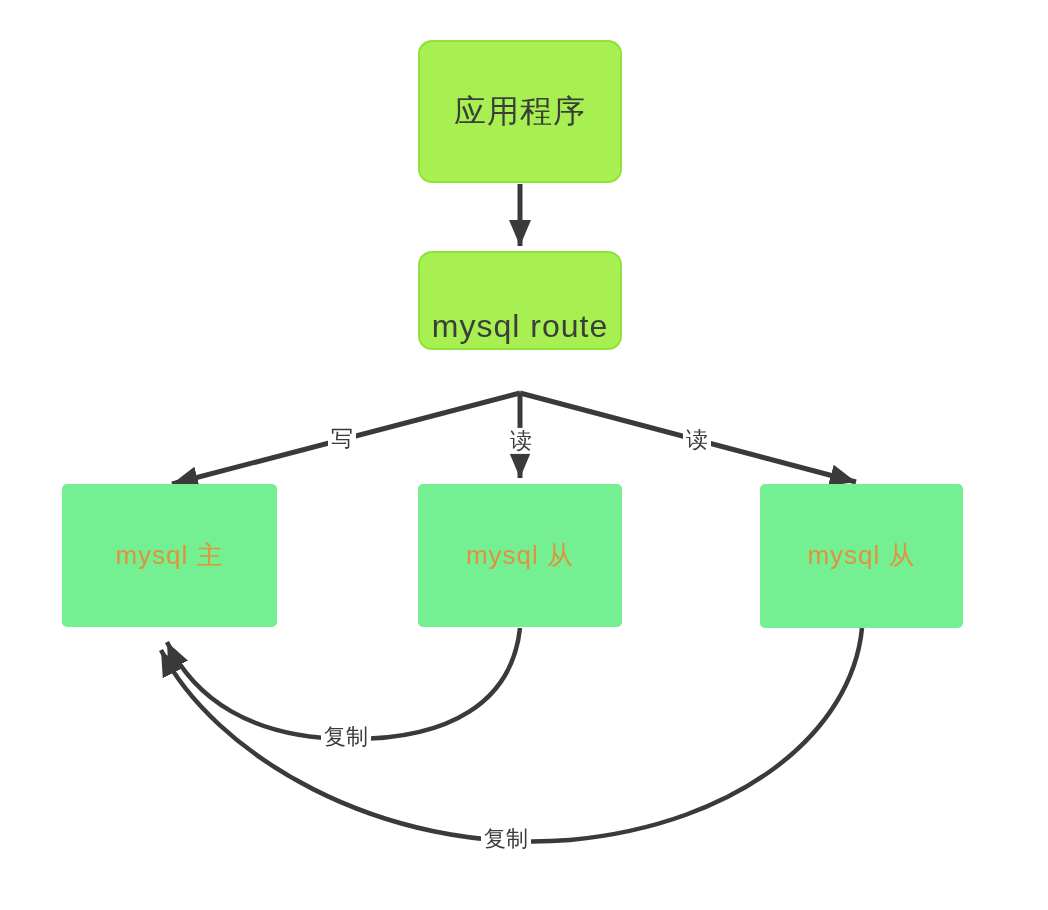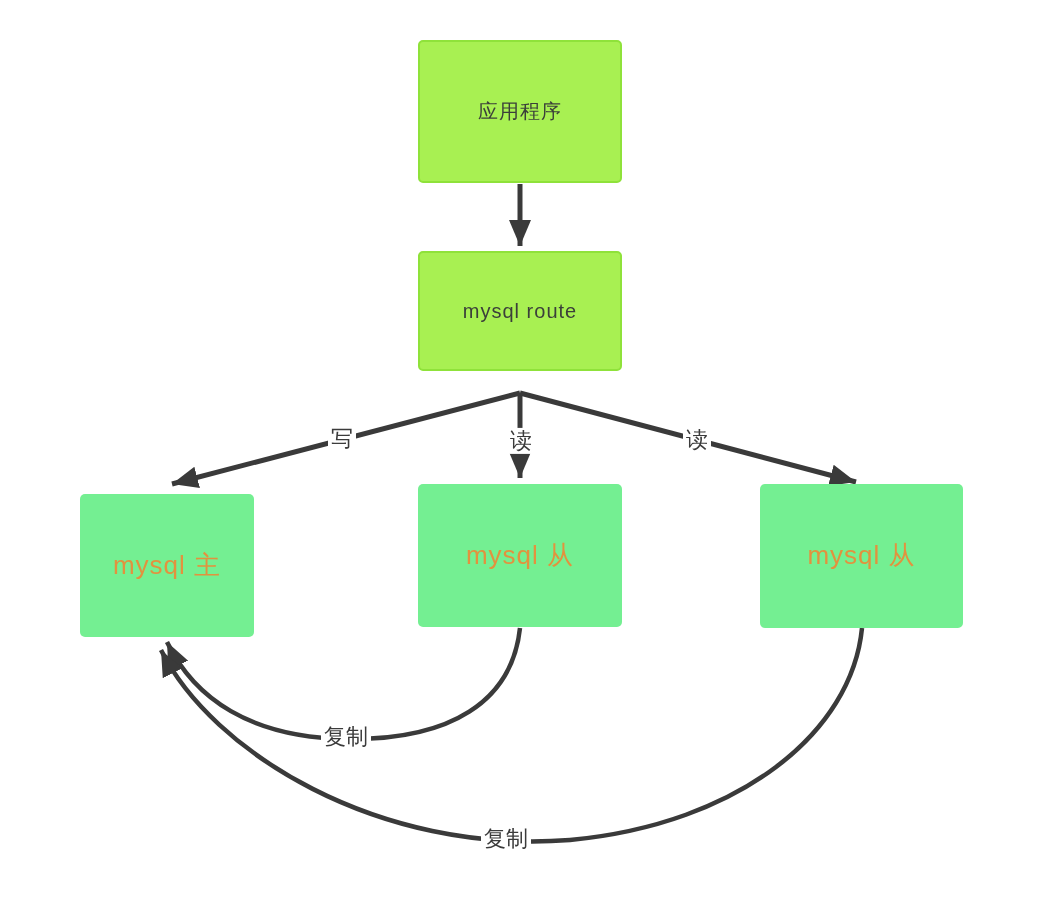--- a/index.html
+++ b/index.html
@@ -27,23 +27,23 @@
     flex-direction: column;
     align-items: center;
     justify-content: center;
     text-align: center;
     box-sizing: border-box;
     line-height: 1.35;
   }
   .node-green {
     background: var(--node_green_fill, #a8f052);
     border: 2px solid var(--node_green_border, #8fe23a);
-    border-radius: 5px;
+    border-radius: 14px;
     color: var(--node_text_dark, #3b3f3a);
-    font-size: 20px;
+    font-size: 32px;
     letter-spacing: 1px;
   }
   .node-mint {
     background: var(--node_mint_fill, #74ef92);
     border: none;
     border-radius: 5px;
     color: var(--node_text_orange, #e2923e);
     font-size: 26px;
     letter-spacing: 1px;
   }
@@ -84,25 +84,25 @@
 
     <path d="M 520 628 C 512 702, 450 740, 348 739 C 250 738, 194 698, 167 642" fill="none" stroke="#3a3a3a" stroke-width="4.5" marker-end="url(#ah)"></path>
 
     <path d="M 862 628 C 852 732, 740 824, 570 840 C 378 855, 212 752, 161 650" fill="none" stroke="#3a3a3a" stroke-width="4.5" marker-end="url(#ah)"></path>
   </svg>
 
   <div class="node node-green" style="left:418px; top:40px; width:204px; height:143px;">
     <span>应用程序</span>
   </div>
 
-  <div class="node node-green" style="left:418px; top:251px; width:204px; height:120px;">
+  <div class="node node-green" style="left:418px; top:251px; width:204px; height:99px;justify-content:flex-end;">
     <span>mysql route</span>
   </div>
 
-  <div class="node node-mint" style="left:80px; top:484px; width:174px; height:143px;margin-top:10px;">
+  <div class="node node-mint" style="left:62px; top:484px; width:215px; height:143px;">
     <span>mysql 主</span>
   </div>
 
   <div class="node node-mint" style="left:418px; top:484px; width:204px; height:143px;">
     <span>mysql 从</span>
   </div>
 
   <div class="node node-mint" style="left:760px; top:484px; width:203px; height:144px;">
     <span>mysql 从</span>
   </div>

